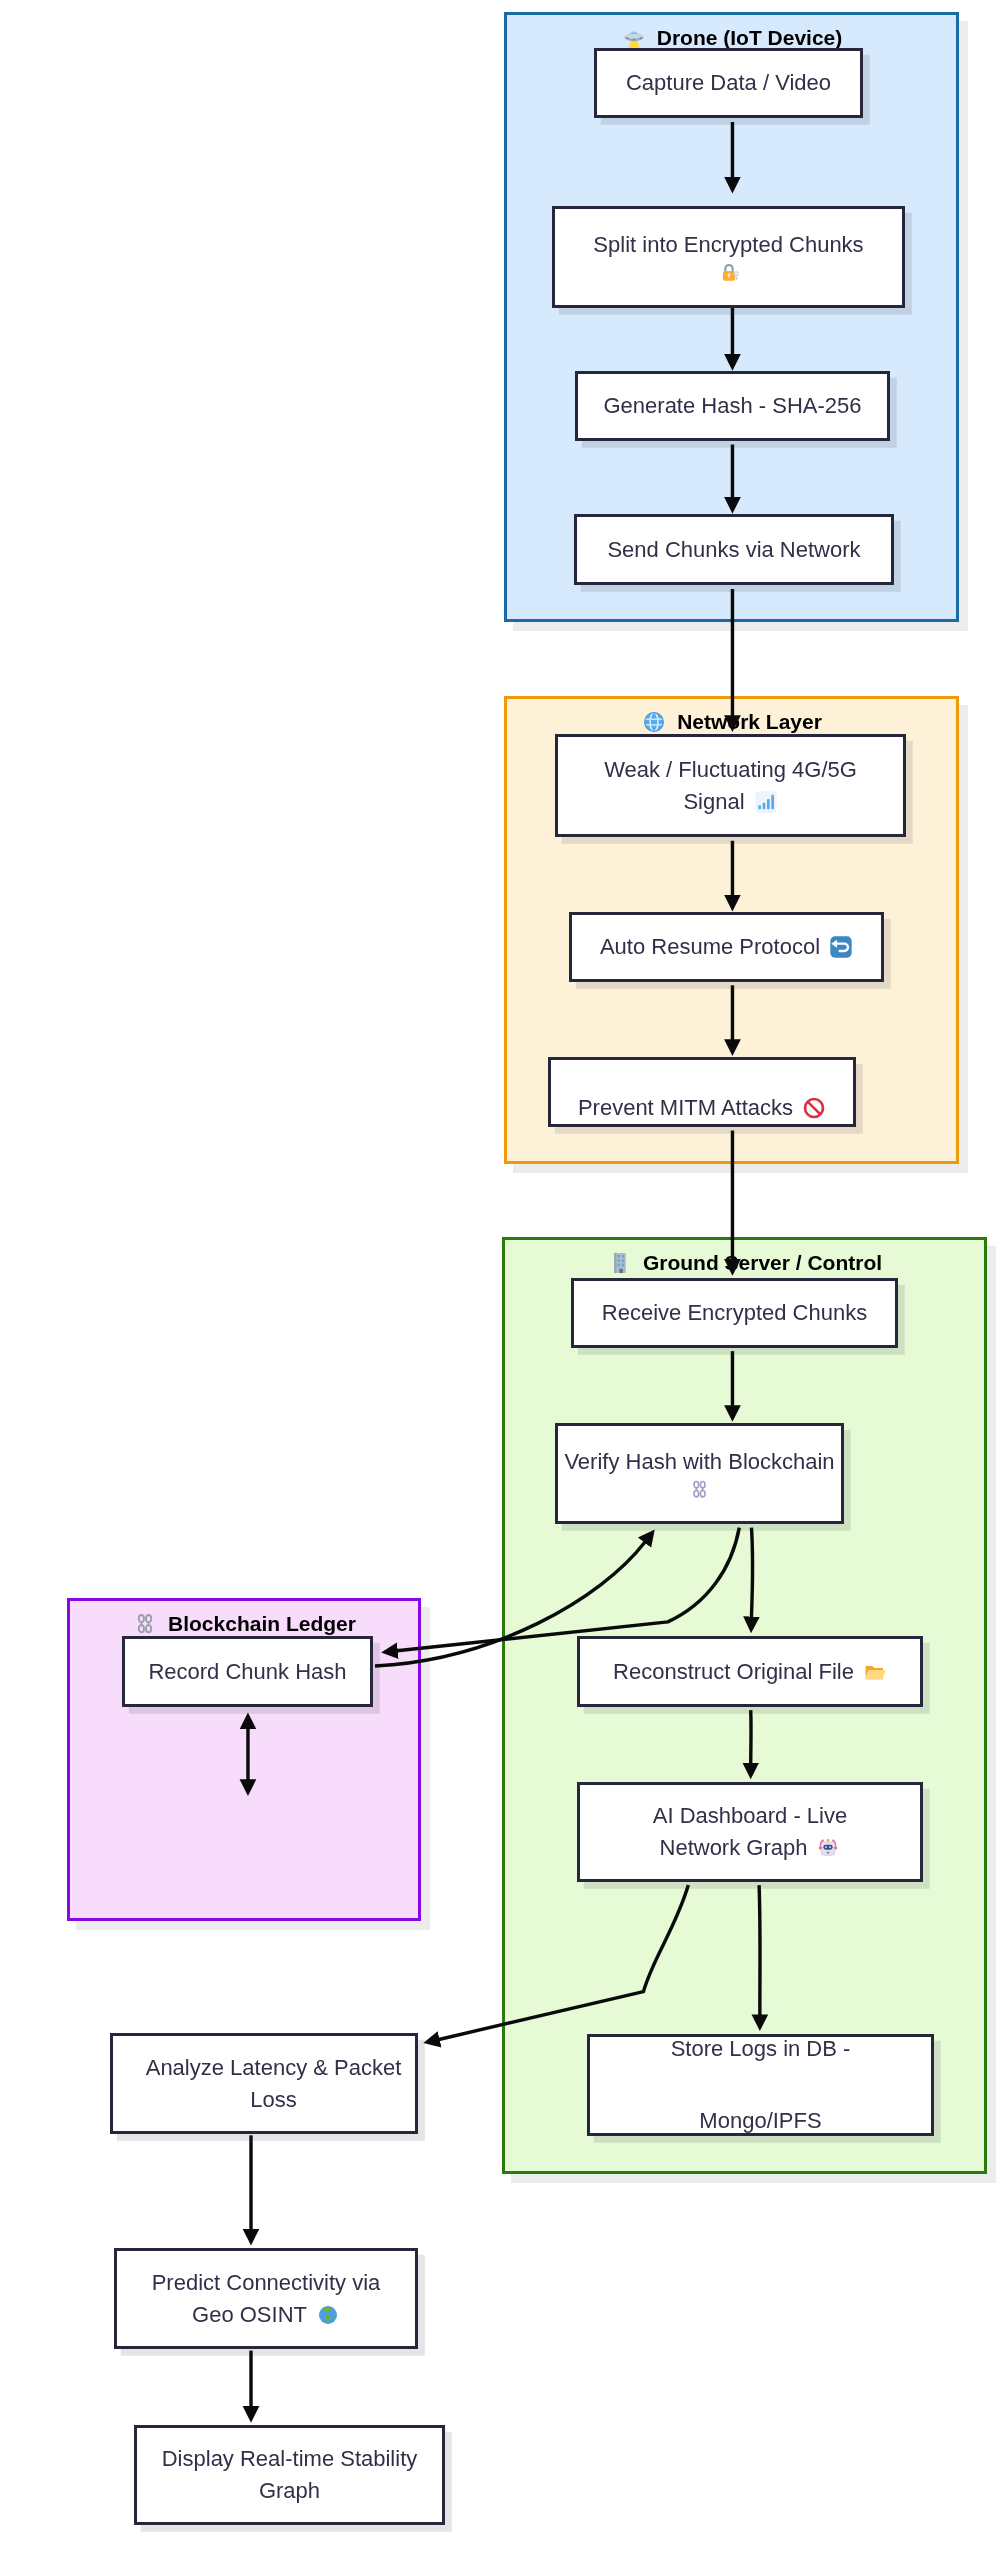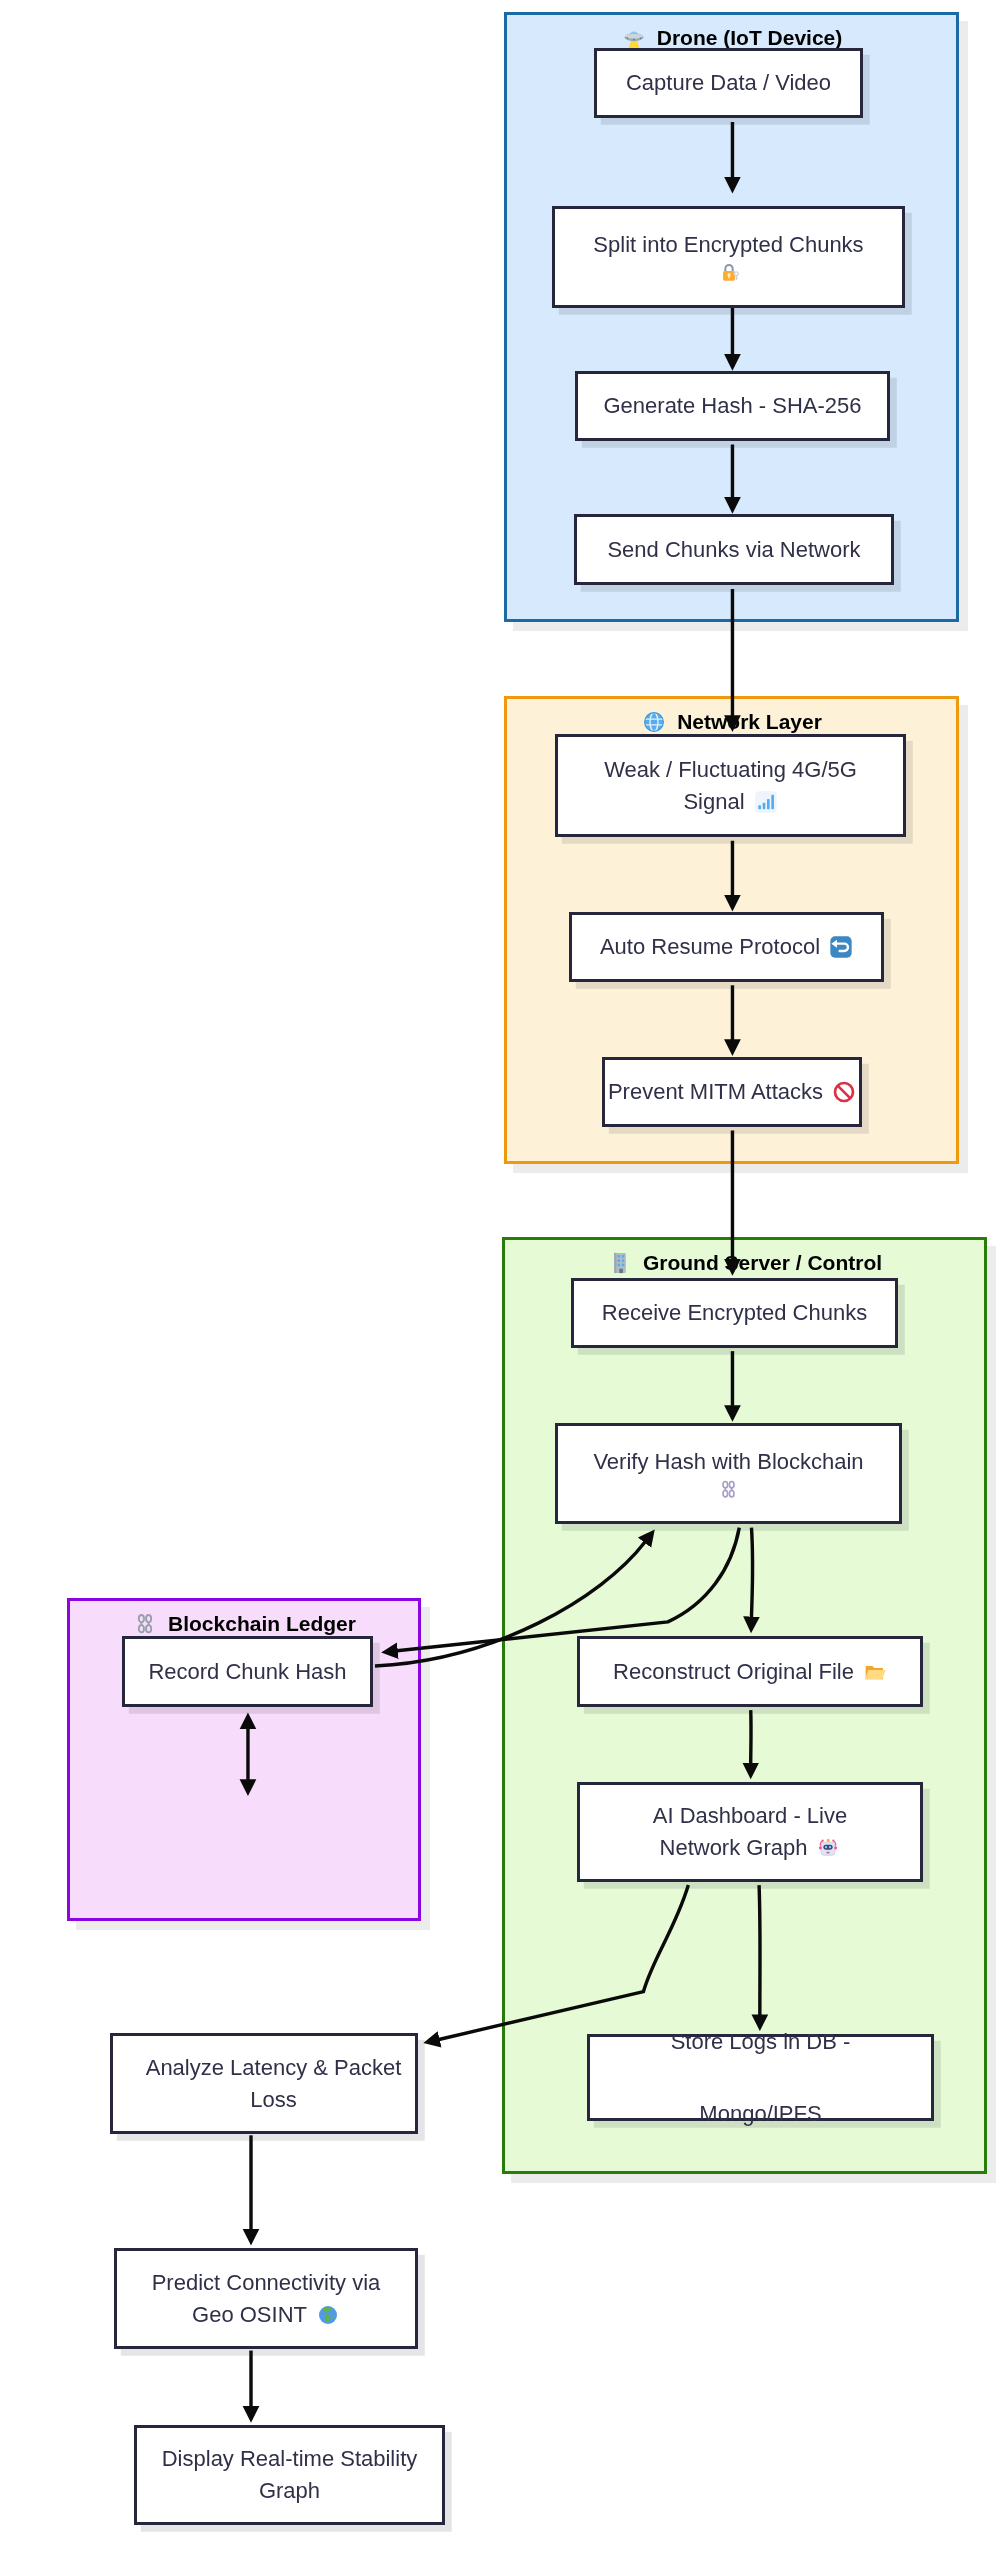--- a/index.html
+++ b/index.html
@@ -168,37 +168,37 @@
       <span class="icon">
         <svg width="24" height="24" viewBox="0 0 36 36">
           <rect x="2" y="2" width="32" height="32" rx="7" fill="#3b88c3"></rect>
           <path d="M11 13 h12 a5.5 5.5 0 0 1 0 11 h-7" stroke="#ffffff" stroke-width="3.6" fill="none" stroke-linecap="round"></path>
           <polygon points="12,7 12,19 3.5,13" fill="#ffffff"></polygon>
         </svg>
       </span>
     </span>
   </div>
 
-  <div class="node" style="left:602px;top:1057px;width:260px;height:70px;">
+  <div class="node" style="left:548px;top:1057px;width:308px;height:70px;justify-content:flex-end;">
     <span class="nl">
       <span>Prevent MITM Attacks</span>
       <span class="icon">
         <svg width="24" height="24" viewBox="0 0 36 36">
           <circle cx="18" cy="18" r="13.5" fill="#ffffff" stroke="#dd2e44" stroke-width="4"></circle>
           <line x1="8.8" y1="8.8" x2="27.2" y2="27.2" stroke="#dd2e44" stroke-width="4"></line>
         </svg>
       </span>
     </span>
   </div>
 
   <div class="node" style="left:571px;top:1278px;width:327px;height:70px;">
     <span class="nl">Receive Encrypted Chunks</span>
   </div>
 
-  <div class="node" style="left:555px;top:1423px;width:347px;height:101px;">
+  <div class="node" style="left:555px;top:1423px;width:289px;height:101px;">
     <span class="nl">Verify Hash with Blockchain</span>
     <span class="nl icon">
       <svg width="23" height="23" viewBox="0 0 36 36">
         <g fill="none" stroke="#a89cc8" stroke-width="2.6">
           <ellipse cx="13" cy="10.5" rx="3.6" ry="5"></ellipse>
             <ellipse cx="13" cy="24.5" rx="3.6" ry="5"></ellipse>
           <path d="M13 15.5 v4"></path>
           <ellipse cx="23" cy="10.5" rx="3.6" ry="5"></ellipse>
             <ellipse cx="23" cy="24.5" rx="3.6" ry="5"></ellipse>
           <path d="M23 15.5 v4"></path>
@@ -234,21 +234,21 @@
             <circle cx="29.5" cy="18" r="2.2" fill="#f25598"></circle>
           <rect x="11" y="13" width="14" height="7.5" rx="3.5" fill="#3a4a7a"></rect>
           <circle cx="15" cy="16.7" r="1.7" fill="#7fd8f5"></circle>
             <circle cx="21" cy="16.7" r="1.7" fill="#7fd8f5"></circle>
           <rect x="15.5" y="23.5" width="5" height="2.6" rx="1.3" fill="#8a84a0"></rect>
         </svg>
       </span>
     </span>
   </div>
 
-  <div class="node" style="left:587px;top:2034px;width:347px;height:87px;gap:40px;">
+  <div class="node" style="left:587px;top:2034px;width:347px;height:102px;gap:40px;">
     <span class="nl">Store Logs in DB -</span>
     <span class="nl">Mongo/IPFS</span>
   </div>
 
   <div class="node" style="left:122px;top:1636px;width:251px;height:71px;">
     <span class="nl">Record Chunk Hash</span>
   </div>
 
 
   <div class="node" style="left:110px;top:2033px;width:308px;height:101px;padding-left:19px;">

